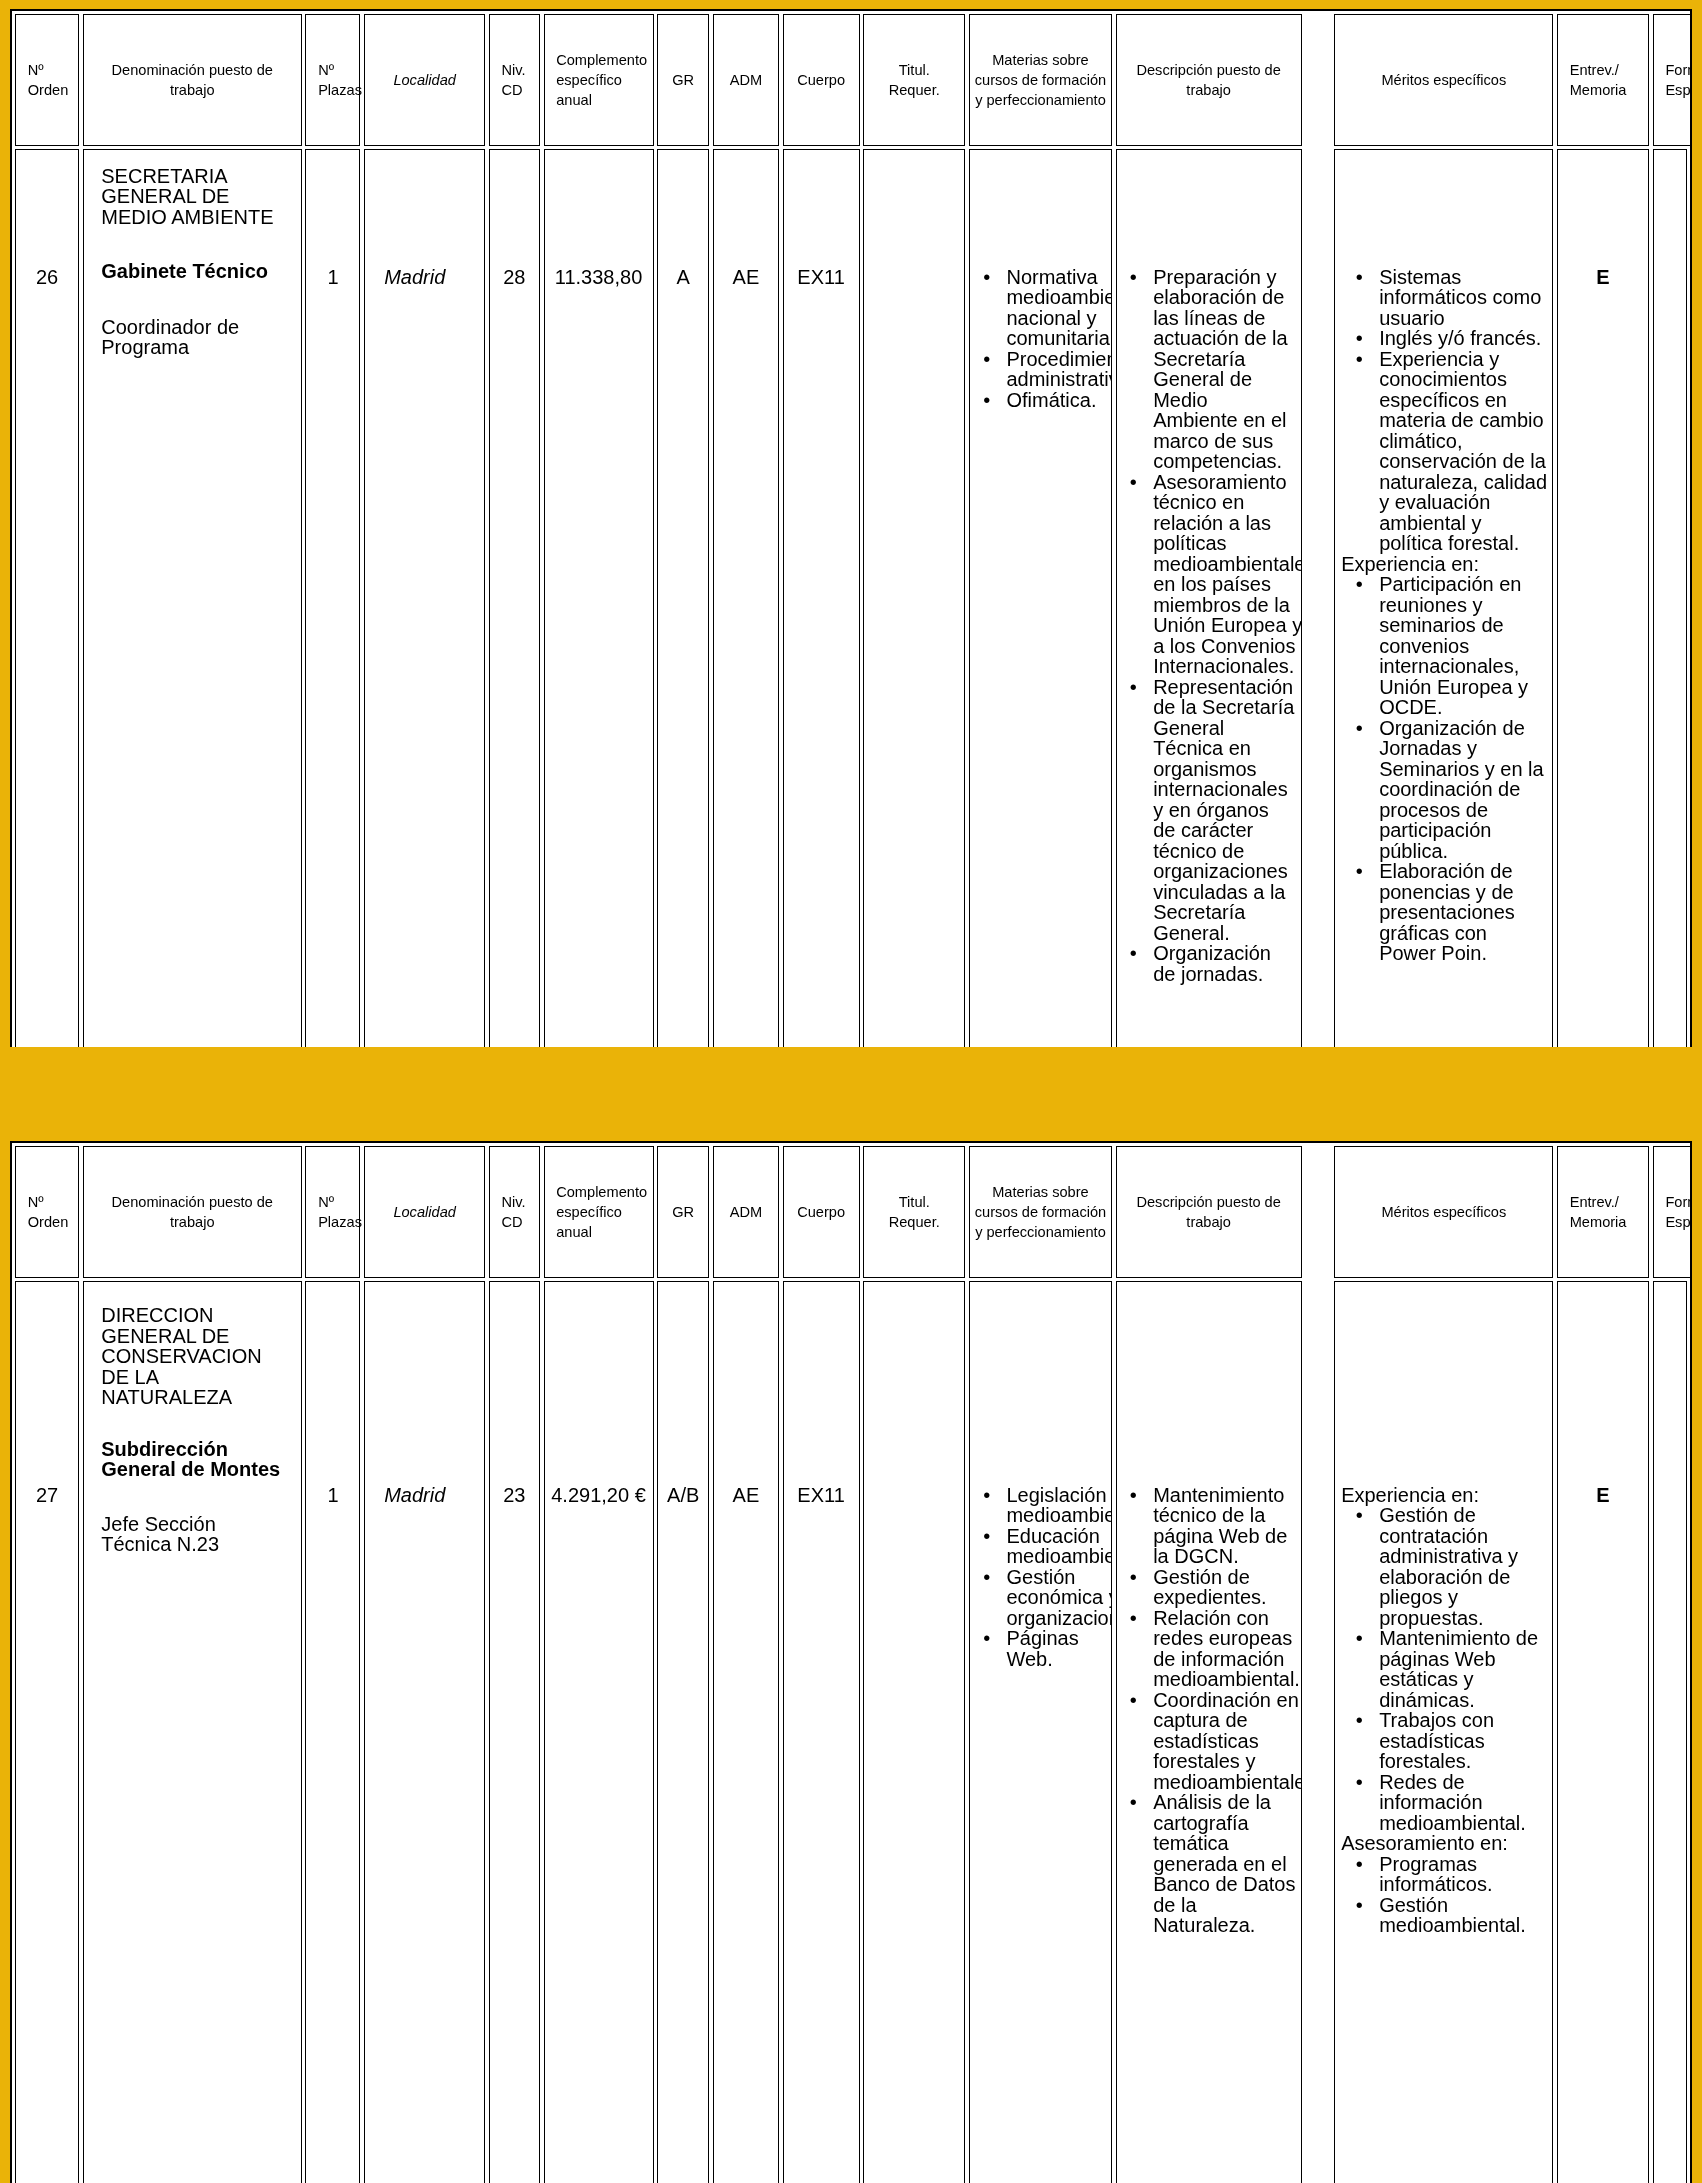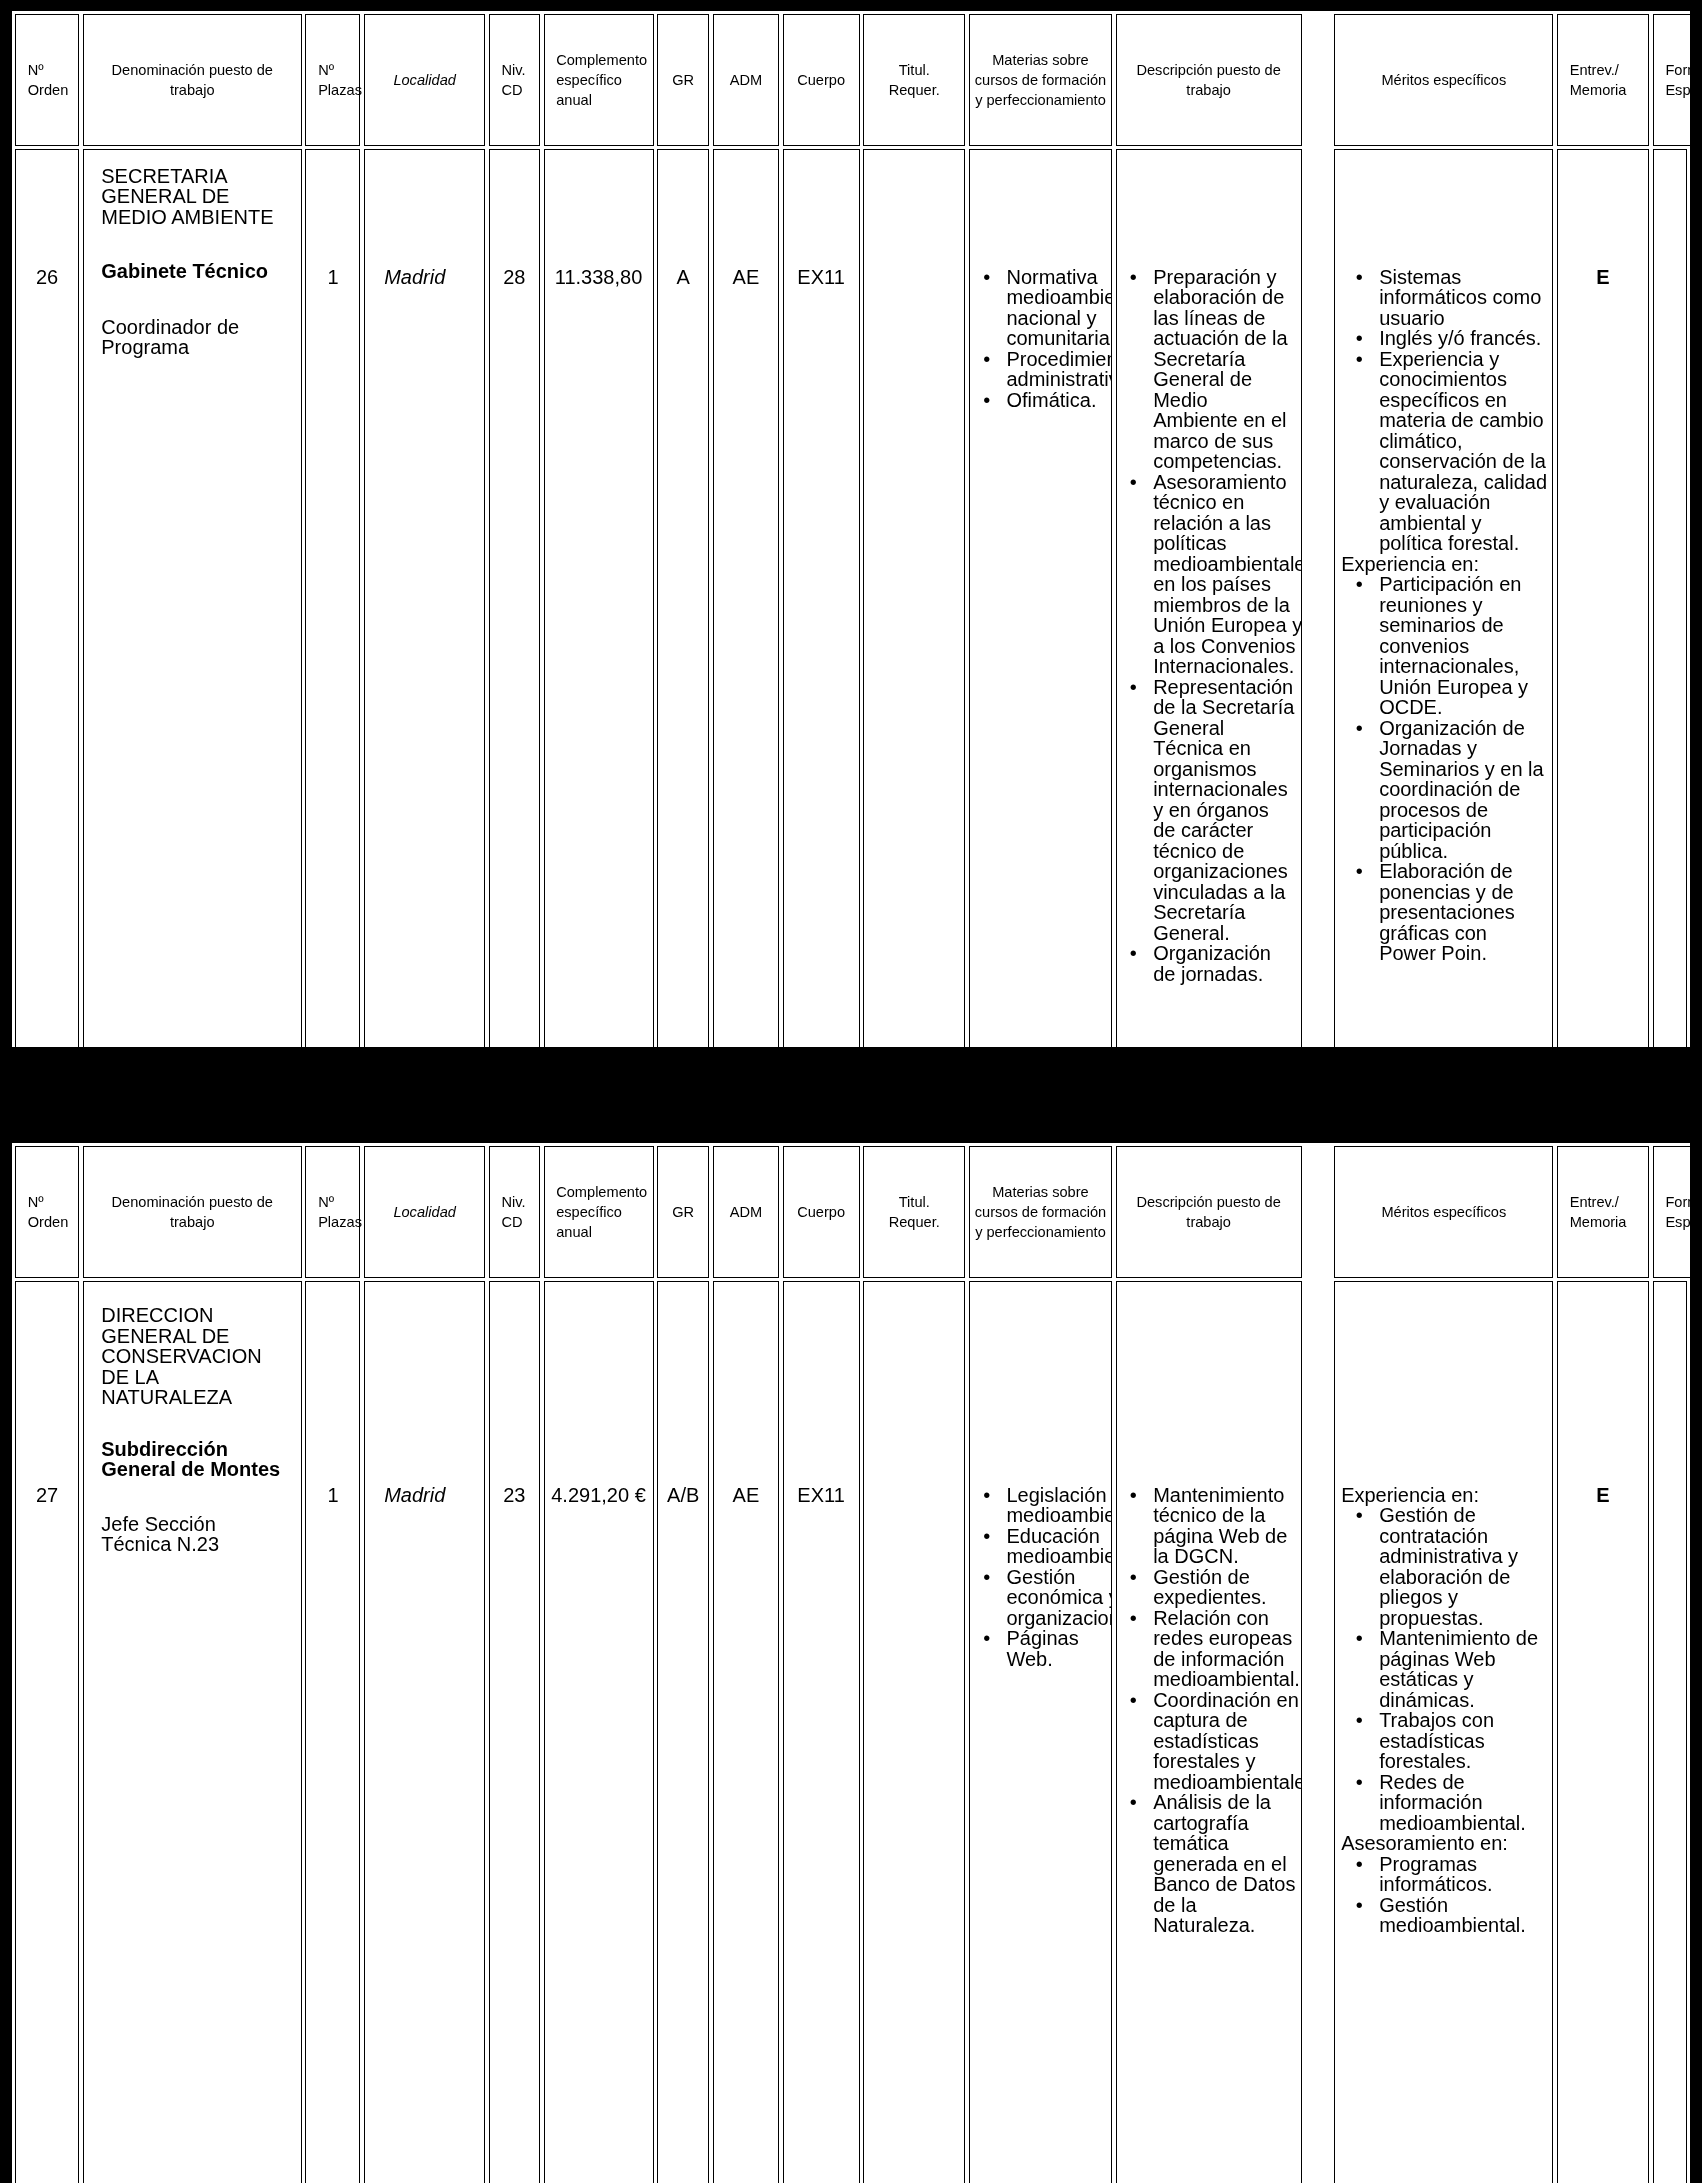--- a/index.html
+++ b/index.html
@@ -1,19 +1,19 @@
 <!DOCTYPE html>
 <html style="font-size:11.7px"><head>
 <meta charset="utf-8">
 <style>
   html,body{margin:0;padding:0;background:#ffffff;}
   .page{
     position:relative;
     width:1703px;height:2183px;
-    background:#000000;
+    background:#eab308;
     font-family:"Liberation Sans", sans-serif;
     color:#000;
     overflow:hidden;
   }
   .tbl{
     position:absolute;left:10.2px;width:1682px;
     border:2.2px solid #000;border-bottom:none;
     padding:2.9px 2.9px 0 2.9px;
     box-sizing:border-box;
     overflow:hidden;

